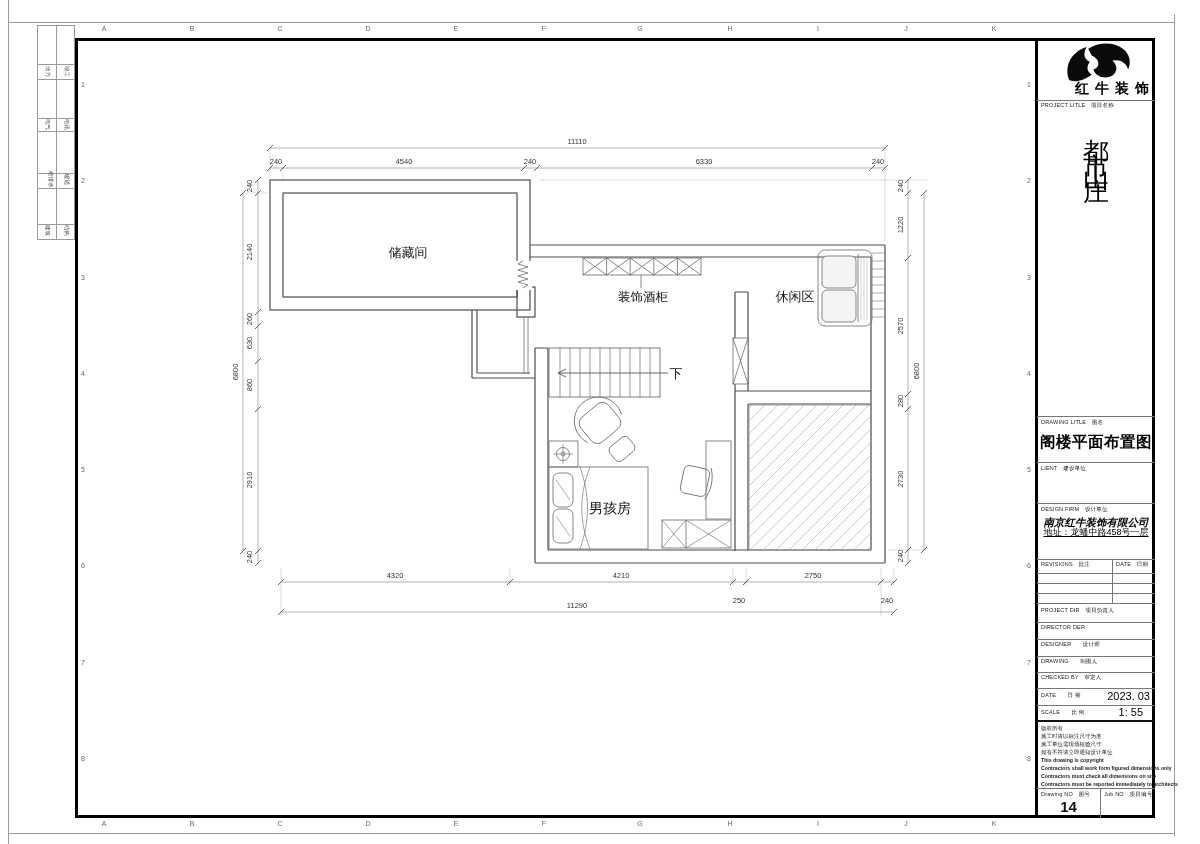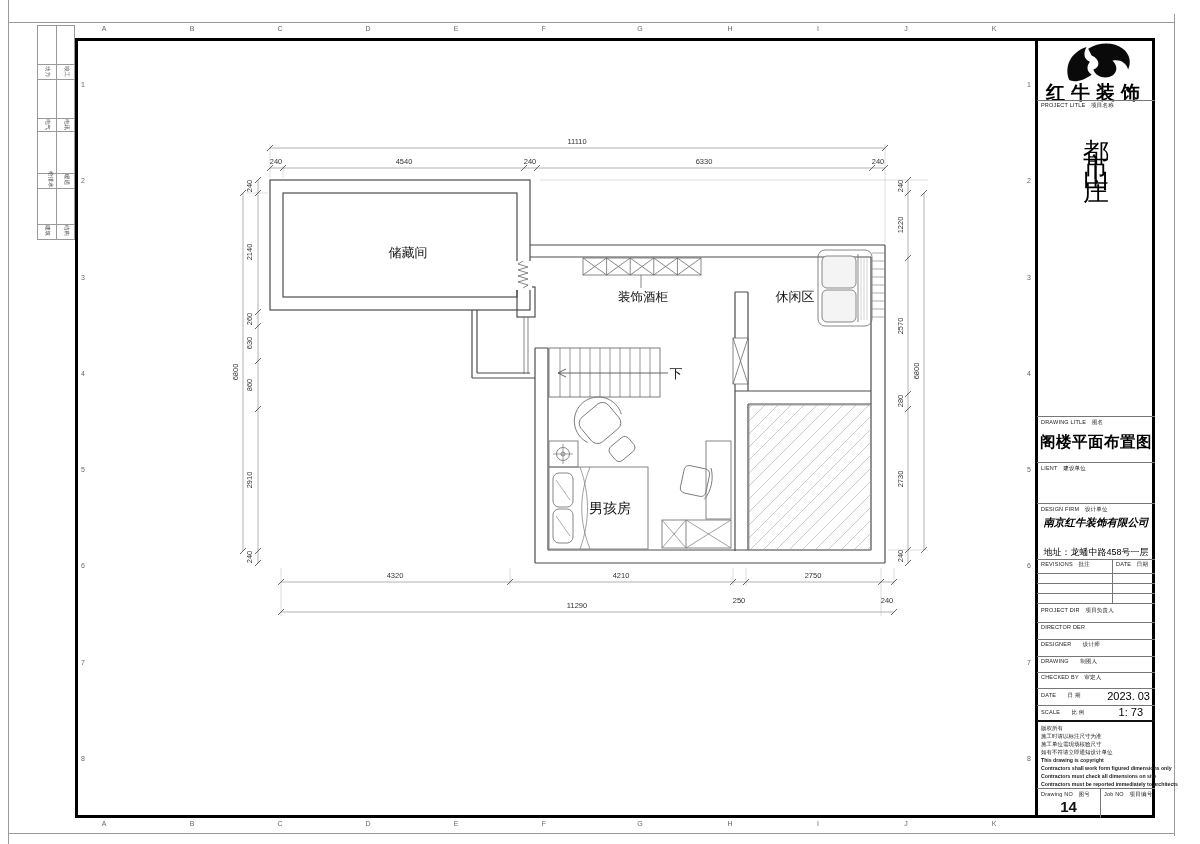--- a/index.html
+++ b/index.html
@@ -11,21 +11,21 @@
   .frame{position:absolute;border:3px solid #000;box-sizing:border-box;}
   .glabel{position:absolute;font-size:7px;color:#666;width:20px;text-align:center;}
   .gnum{position:absolute;font-size:7px;color:#666;width:10px;text-align:center;}
   .disc{position:absolute;font-size:5.5px;color:#444;transform:rotate(90deg);white-space:nowrap;}
   
   .tb{position:absolute;left:1037px;top:38px;width:118px;height:780px;}
   .tb .sep{position:absolute;left:0;width:100%;height:1px;background:#777;}
   .tb .sepk{position:absolute;left:0;width:100%;height:2px;background:#111;}
   .tb .lab{position:absolute;left:4px;font-size:5.5px;color:#222;white-space:nowrap;letter-spacing:.2px;}
   .tb .val{position:absolute;font-size:11px;color:#000;text-align:center;}
-  .brand{position:absolute;width:100%;text-align:center;font-size:19px;font-weight:600;letter-spacing:6px;color:#000;}
+  .brand{position:absolute;width:100%;text-align:right;font-size:14px;font-weight:600;letter-spacing:6px;color:#000;}
   .pname{position:absolute;left:50%;transform:translateX(-50%);writing-mode:vertical-rl;
          font-size:26px;letter-spacing:13px;font-family:"Liberation Serif",serif;color:#000;}
   .dtitle{position:absolute;width:100%;text-align:center;font-size:15.5px;font-weight:600;
           font-family:"Liberation Serif",serif;letter-spacing:.5px;color:#000;}
   .firm{position:absolute;width:100%;text-align:center;font-size:10.5px;font-weight:600;color:#000;}
   .faddr{position:absolute;width:100%;text-align:center;font-size:9px;color:#000;}
   .note{font-size:5.5px;line-height:8px;color:#222;white-space:nowrap;}
   .note.en{font-weight:600;font-size:5.2px;}
   .bigno{position:absolute;font-size:15px;font-weight:600;text-align:center;}
   svg text{font-family:"Liberation Sans",sans-serif;}
@@ -270,21 +270,21 @@
   <div class="pname" style="top:80px;">都市山庄</div>
 
   <div class="sep" style="top:378px;"></div>
   <div class="lab" style="top:381px;">DRAWING LITLE　图名</div>
   <div class="dtitle" style="top:394px;">阁楼平面布置图</div>
   <div class="sep" style="top:424px;"></div>
   <div class="lab" style="top:427px;">LIENT　建设单位</div>
   <div class="sep" style="top:465px;"></div>
   <div class="lab" style="top:468px;">DESIGN FIRM　设计单位</div>
   <div class="firm" style="top:478px;font-style:italic;">南京红牛装饰有限公司</div>
-  <div class="faddr" style="top:508px;">地址：龙蟠中路458号一层</div>
+  <div class="faddr" style="top:488px;text-decoration:underline;">地址：龙蟠中路458号一层</div>
 
   <div class="sep" style="top:521px;"></div>
   <div class="lab" style="top:523px;">REVISIONS　批注</div>
   <div class="lab" style="top:523px;left:79px;">DATE　日期</div>
   <div class="abs" style="left:75px;top:521px;width:1px;height:44px;background:#777;"></div>
   <div class="sep" style="top:535px;"></div>
   <div class="sep" style="top:545px;"></div>
   <div class="sep" style="top:555px;"></div>
   <div class="sep" style="top:565px;"></div>
 
@@ -296,21 +296,21 @@
   <div class="sep" style="top:618px;"></div>
   <div class="lab" style="top:620px;">DRAWING　　制图人</div>
   <div class="sep" style="top:634px;"></div>
   <div class="lab" style="top:636px;">CHECKED BY　审定人</div>
   <div class="sep" style="top:650px;"></div>
 
   <div class="lab" style="top:654px;">DATE　　日  期</div>
   <div class="val" style="top:652px;right:5px;">2023. 03</div>
   <div class="sep" style="top:667px;"></div>
   <div class="lab" style="top:671px;">SCALE　　比  例</div>
-  <div class="val" style="top:668px;right:12px;">1:  73</div>
+  <div class="val" style="top:668px;right:12px;">1:  55</div>
   <div class="sepk" style="top:682px;"></div>
 
   <div class="abs" style="left:4px;top:686px;width:112px;">
     <div class="note">版权所有</div>
     <div class="note">施工时请以标注尺寸为准</div>
     <div class="note">施工单位需现场核验尺寸</div>
     <div class="note">如有不符请立即通知设计单位</div>
     <div class="note en">This drawing is copyright</div>
     <div class="note en">Contractors shall work form figured dimensions only</div>
     <div class="note en">Contractors must check all dimensions on site</div>

